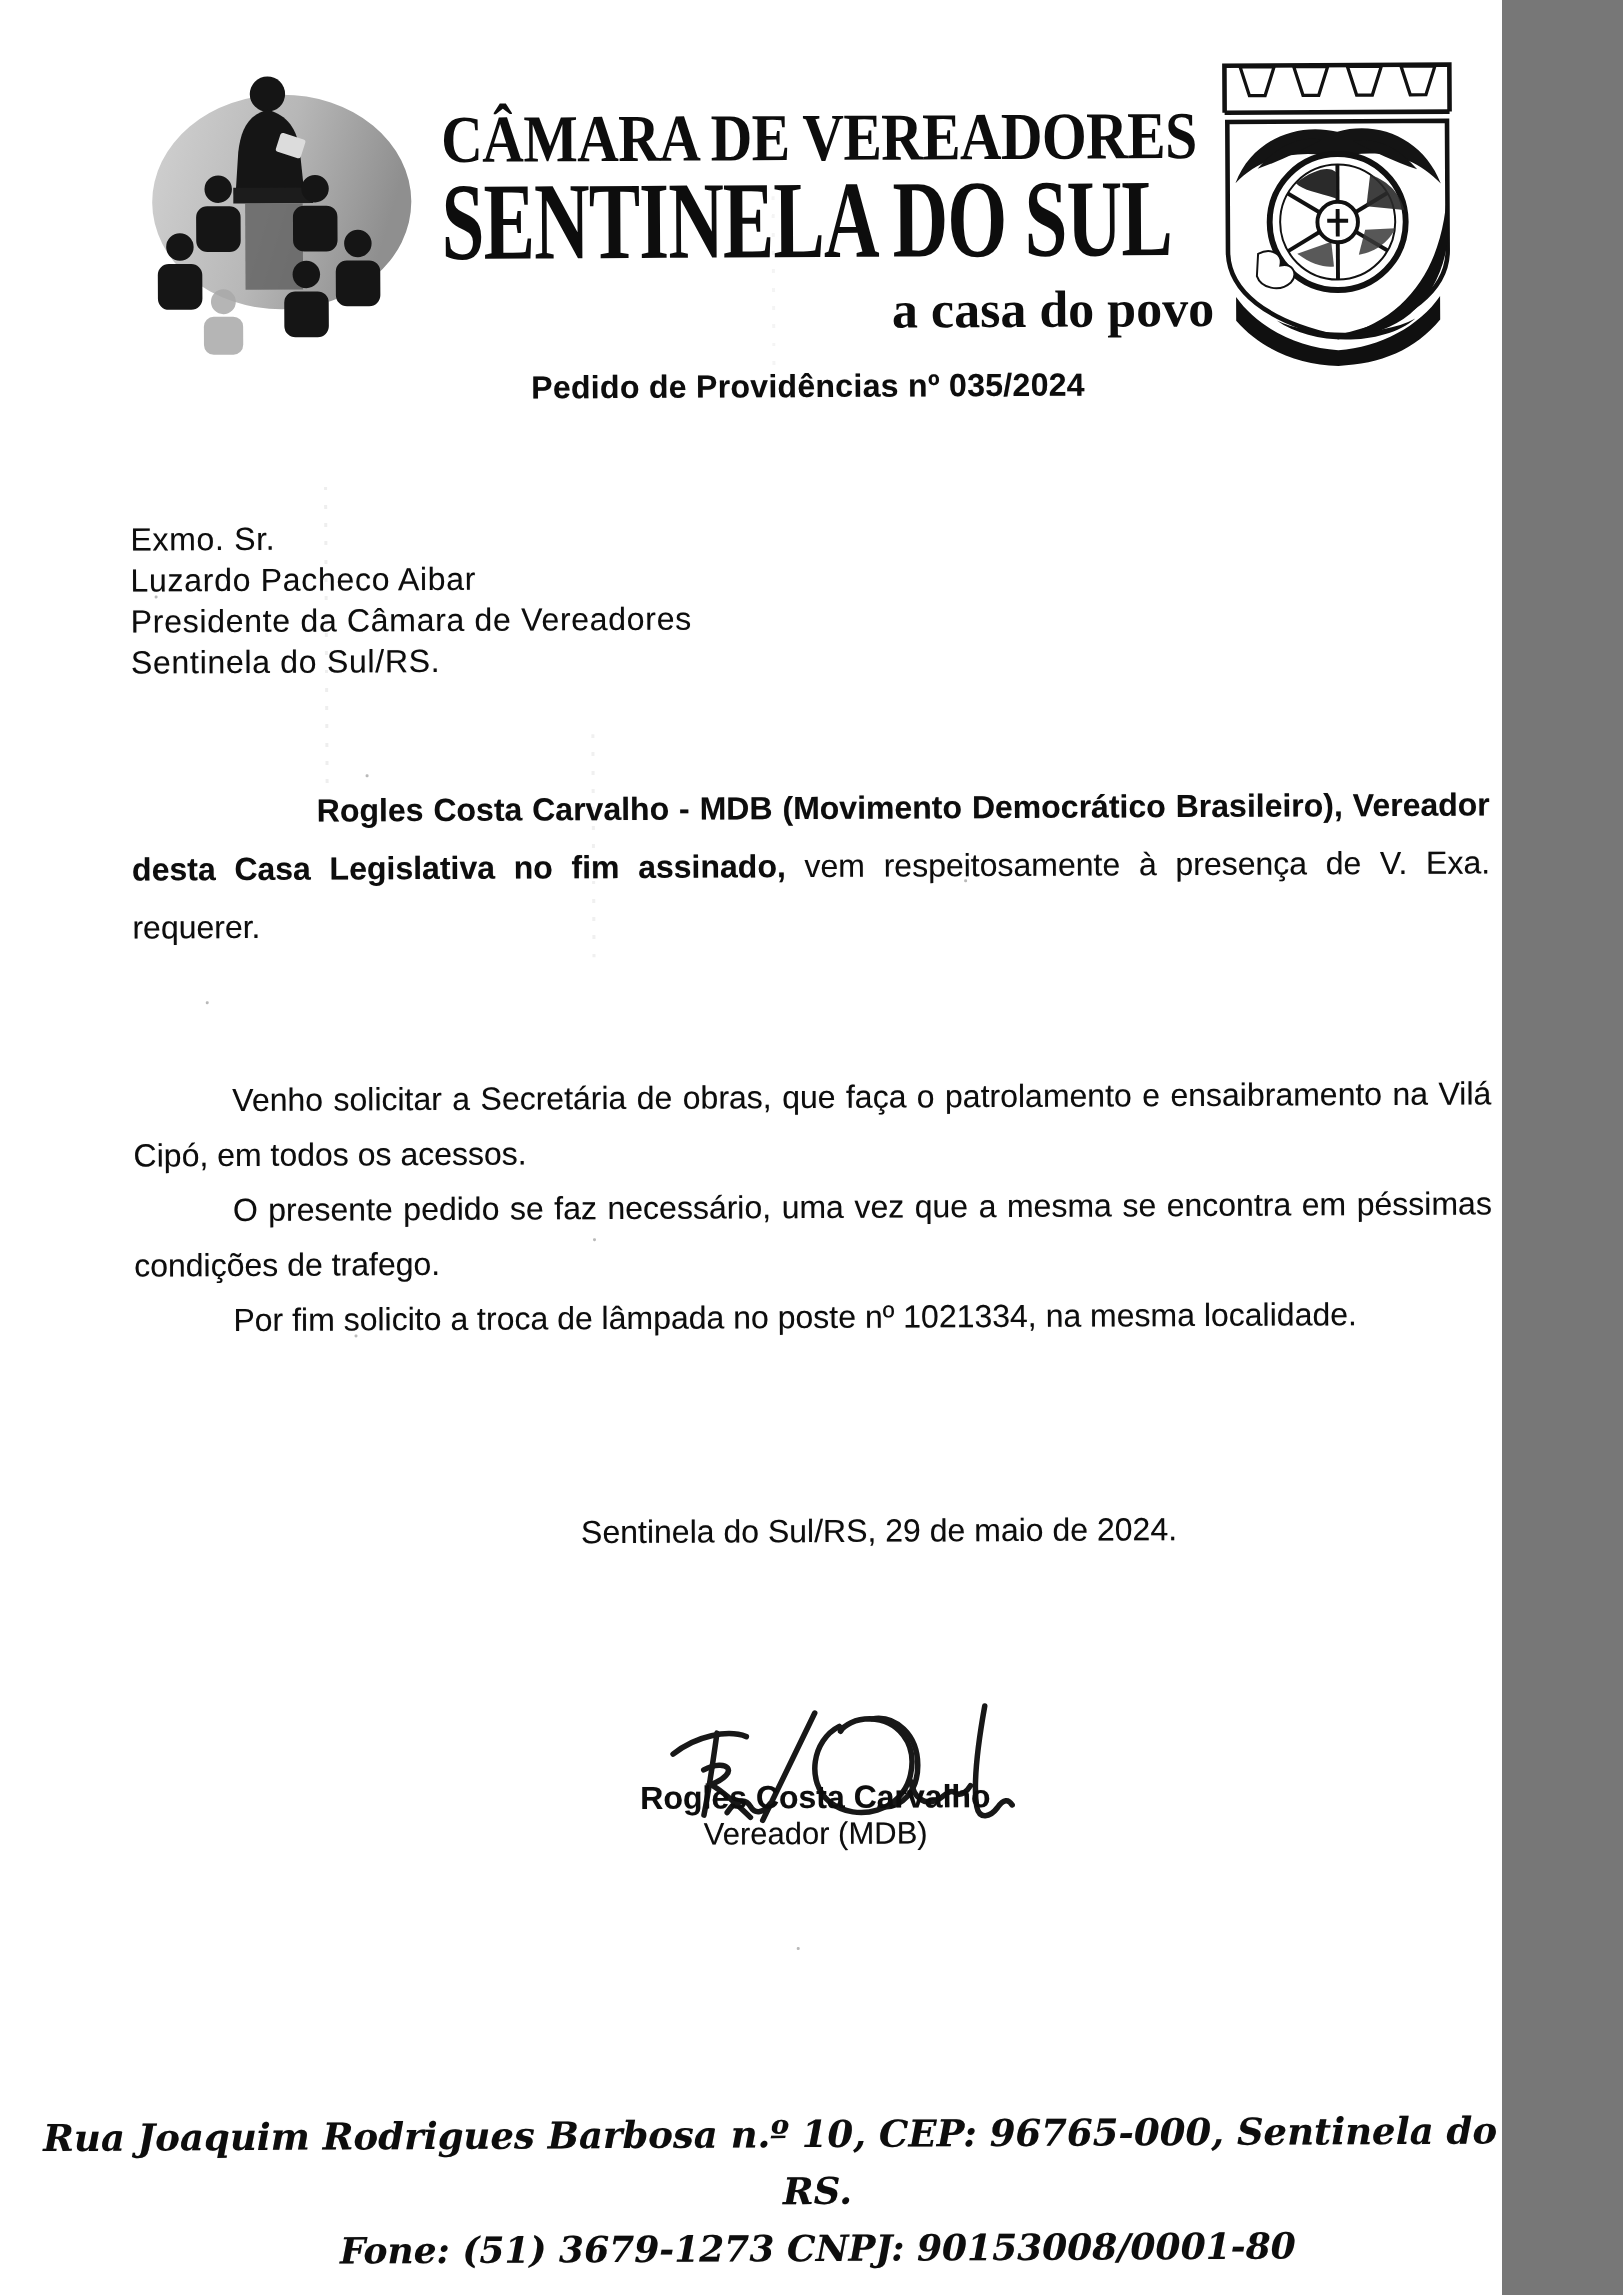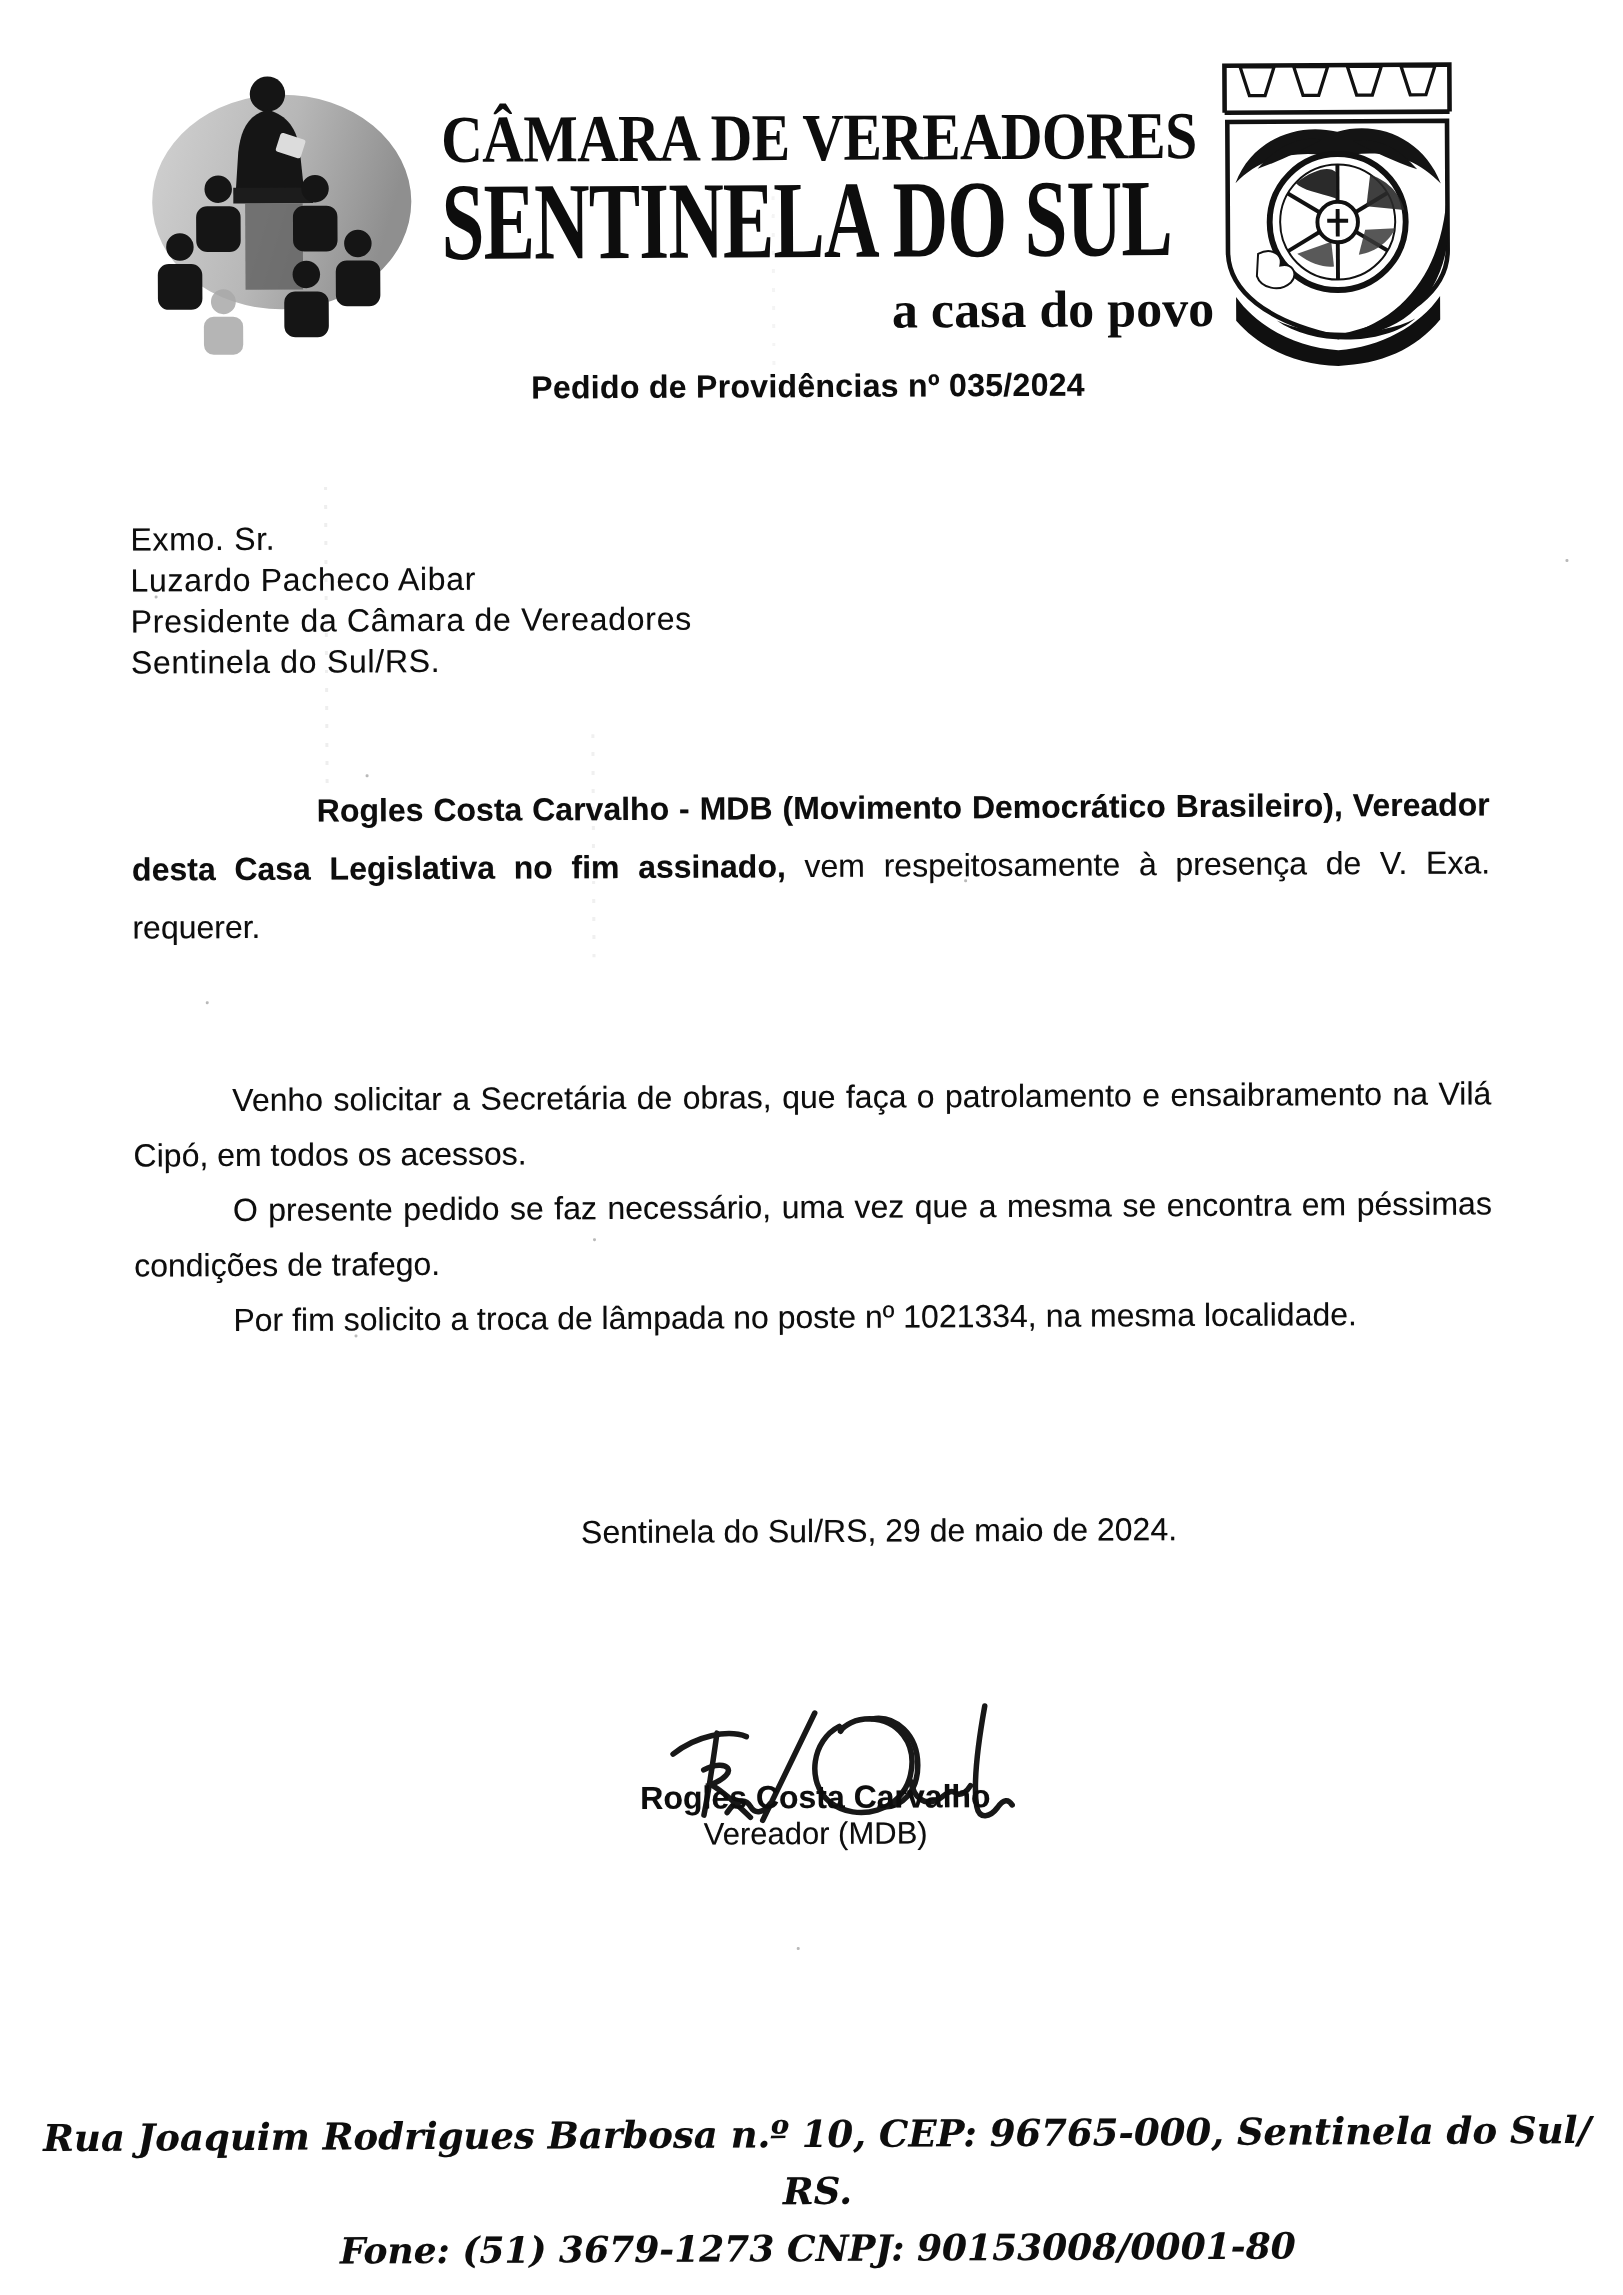--- a/index.html
+++ b/index.html
@@ -1,17 +1,17 @@
 <!DOCTYPE html>
 <html style="font-size:10.5px"><head>
 <meta charset="utf-8">
 <style>
   html,body{margin:0;padding:0;background:#777;}
   .sheet{
-    position:relative;width:1623px;height:2295px;background:#ffffff;
+    position:relative;width:1502px;height:2295px;background:#ffffff;
     overflow:hidden;font-family:"Liberation Sans",sans-serif;color:#0d0d0d;
   }
   .content{position:absolute;inset:0;transform:rotate(-0.3deg);transform-origin:812px 1047px;}
   .abs{position:absolute;}
   .ink{text-shadow:0 0 0.7px rgba(0,0,0,.35);}
 
   
   .org-line1{
     left:446px;top:104px;font-family:"Liberation Serif",serif;font-weight:bold;
     font-size:67px;line-height:1;white-space:nowrap;letter-spacing:-0.7px;

